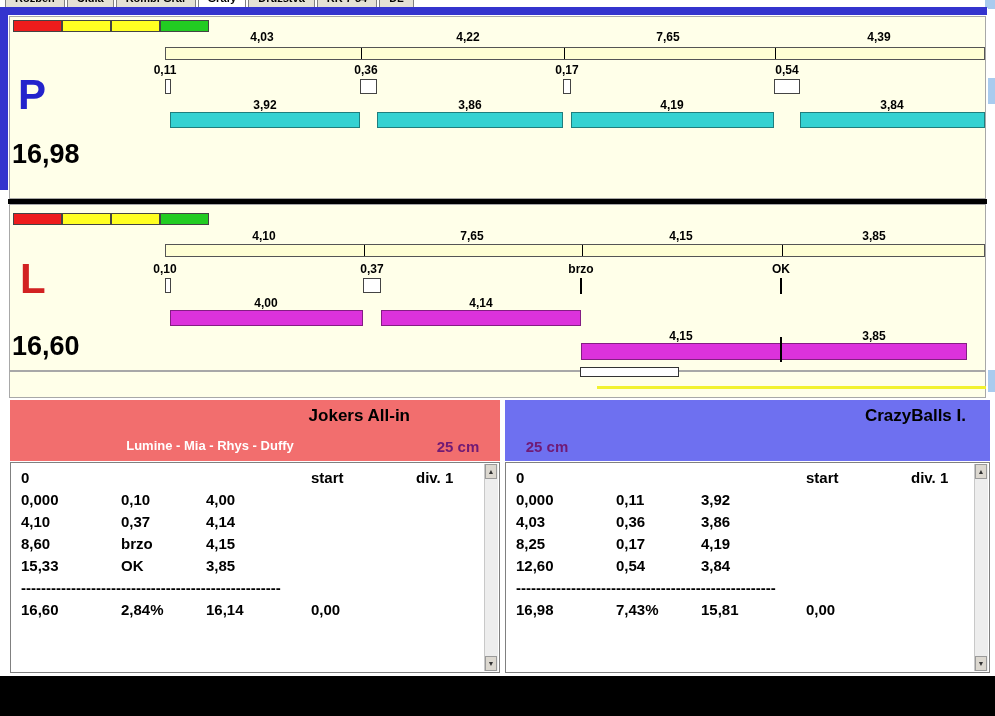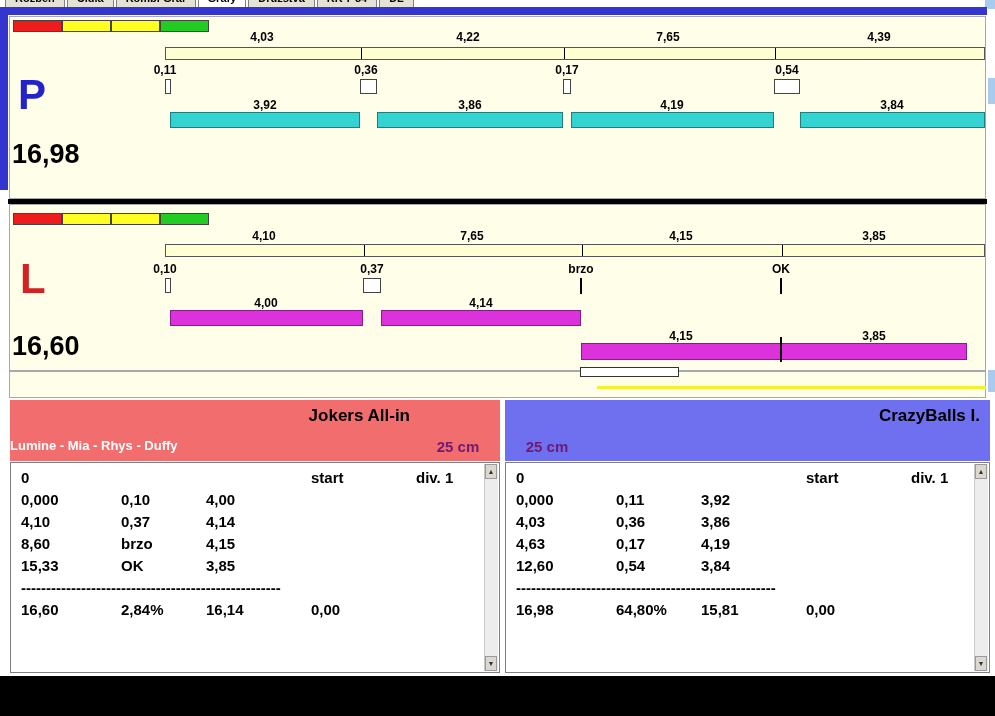--- a/index.html
+++ b/index.html
@@ -13,21 +13,21 @@
   .tick{position:absolute;top:0;width:1px;height:100%;background:#000}
   .rbox{position:absolute;height:15px;background:#FFF;border:1px solid #444}
   .bar{position:absolute;border:1px solid rgba(0,0,0,.4)}
   .cyan{background:#35D2D2}
   .magenta{background:#DC32DC}
   .big-letter{position:absolute;font-size:42px;font-weight:bold;line-height:1}
   .big-total{position:absolute;font-size:27px;font-weight:bold;color:#000;line-height:1}
   .vline{position:absolute;width:2px;background:#000}
   .hdr{position:absolute;top:400px;height:61px}
   .hdr-title{position:absolute;font-size:17px;font-weight:bold;color:#000;text-align:right;white-space:nowrap}
-  .hdr-sub{position:absolute;font-size:13px;font-weight:bold;color:#FFF;text-align:left;white-space:nowrap}
+  .hdr-sub{position:absolute;font-size:13px;font-weight:bold;color:#FFF;text-align:center;white-space:nowrap}
   .size-label{position:absolute;font-size:15px;font-weight:bold;color:#701a75;text-align:center;width:70px}
   .clockbox{position:absolute;left:405px;top:399px;width:203px;height:32px;background:#FFF;border:1px solid #808080;text-align:center;line-height:30px;font-size:16px;color:#000;z-index:5}
   .textarea{position:absolute;top:462px;height:211px;background:#FFF;border:1px solid #808080}
   .tbl{position:absolute;left:10px;top:6px;right:18px}
   .trow{display:grid;grid-template-columns:100px 85px 105px 105px 1fr;height:22px;font-size:15px;font-weight:bold;color:#000;white-space:nowrap}
   .sep{width:292px;overflow:hidden;white-space:nowrap;letter-spacing:0}
   .sbar{position:absolute;top:1px;right:1px;bottom:1px;width:14px;background:#EDEDED;border-left:1px solid #C8C8C8}
   .sbtn{position:absolute;left:0;width:12px;height:15px;background:#DCD8D0;border:1px solid #9a9a9a;font-size:7px;text-align:center;line-height:13px;color:#333;cursor:pointer}
   .tabbar{position:absolute;top:0;left:0;width:987px;height:7px;overflow:hidden;background:#FFF}
   .tabrow{display:flex;gap:2px;padding-left:5px;margin-top:-12px}
@@ -146,21 +146,21 @@
   <div class="panel-box" style="top:371px;height:27px"></div>
   <div class="abs" style="left:580px;top:367px;width:99px;height:10px;background:#FFF;border:1px solid #333;z-index:2"></div>
   <div class="abs" style="left:597px;top:386px;width:389px;height:3px;background:#F2F230;z-index:2"></div>
 
   <div class="hdr" style="left:10px;width:490px;background:#F26E6E"></div>
   <div class="hdr-title" style="left:10px;top:406px;width:400px">Jokers All-in</div>
   <div class="hdr-sub" style="left:10px;top:438px;width:400px">Lumine - Mia - Rhys - Duffy</div>
   <div class="size-label" style="left:423px;top:438px">25 cm</div>
 
   <div class="hdr" style="left:505px;width:485px;background:#6E70F0"></div>
-  <div class="hdr-title" style="left:609px;top:406px;width:371px">CrazyBalls I.</div>
+  <div class="hdr-title" style="left:595px;top:406px;width:371px">CrazyBalls I.</div>
   <div class="size-label" style="left:512px;top:438px">25 cm</div>
 
 
   <div class="textarea" style="left:10px;width:490px">
     <div class="tbl">
       <div class="trow">
         <span style="grid-column:1">0</span>
         <span style="grid-column:4">start</span>
         <span style="grid-column:5">div. 1</span>
       </div>
@@ -211,35 +211,35 @@
         <span>0,000</span>
         <span>0,11</span>
         <span>3,92</span>
       </div>
       <div class="trow">
         <span>4,03</span>
         <span>0,36</span>
         <span>3,86</span>
       </div>
       <div class="trow">
-        <span>4,63</span>
+        <span>8,25</span>
         <span>0,17</span>
         <span>4,19</span>
       </div>
       <div class="trow">
         <span>12,60</span>
         <span>0,54</span>
         <span>3,84</span>
       </div>
       <div class="trow">
         <span class="sep" style="grid-column:1 / -1">----------------------------------------------------</span>
       </div>
       <div class="trow">
         <span>16,98</span>
-        <span>64,80%</span>
+        <span>7,43%</span>
         <span>15,81</span>
         <span>0,00</span>
       </div>
     </div>
     <div class="sbar">
       <div class="sbtn" style="top:0">▲</div>
       <div class="sbtn" style="bottom:0">▼</div>
     </div>
   </div>
 

